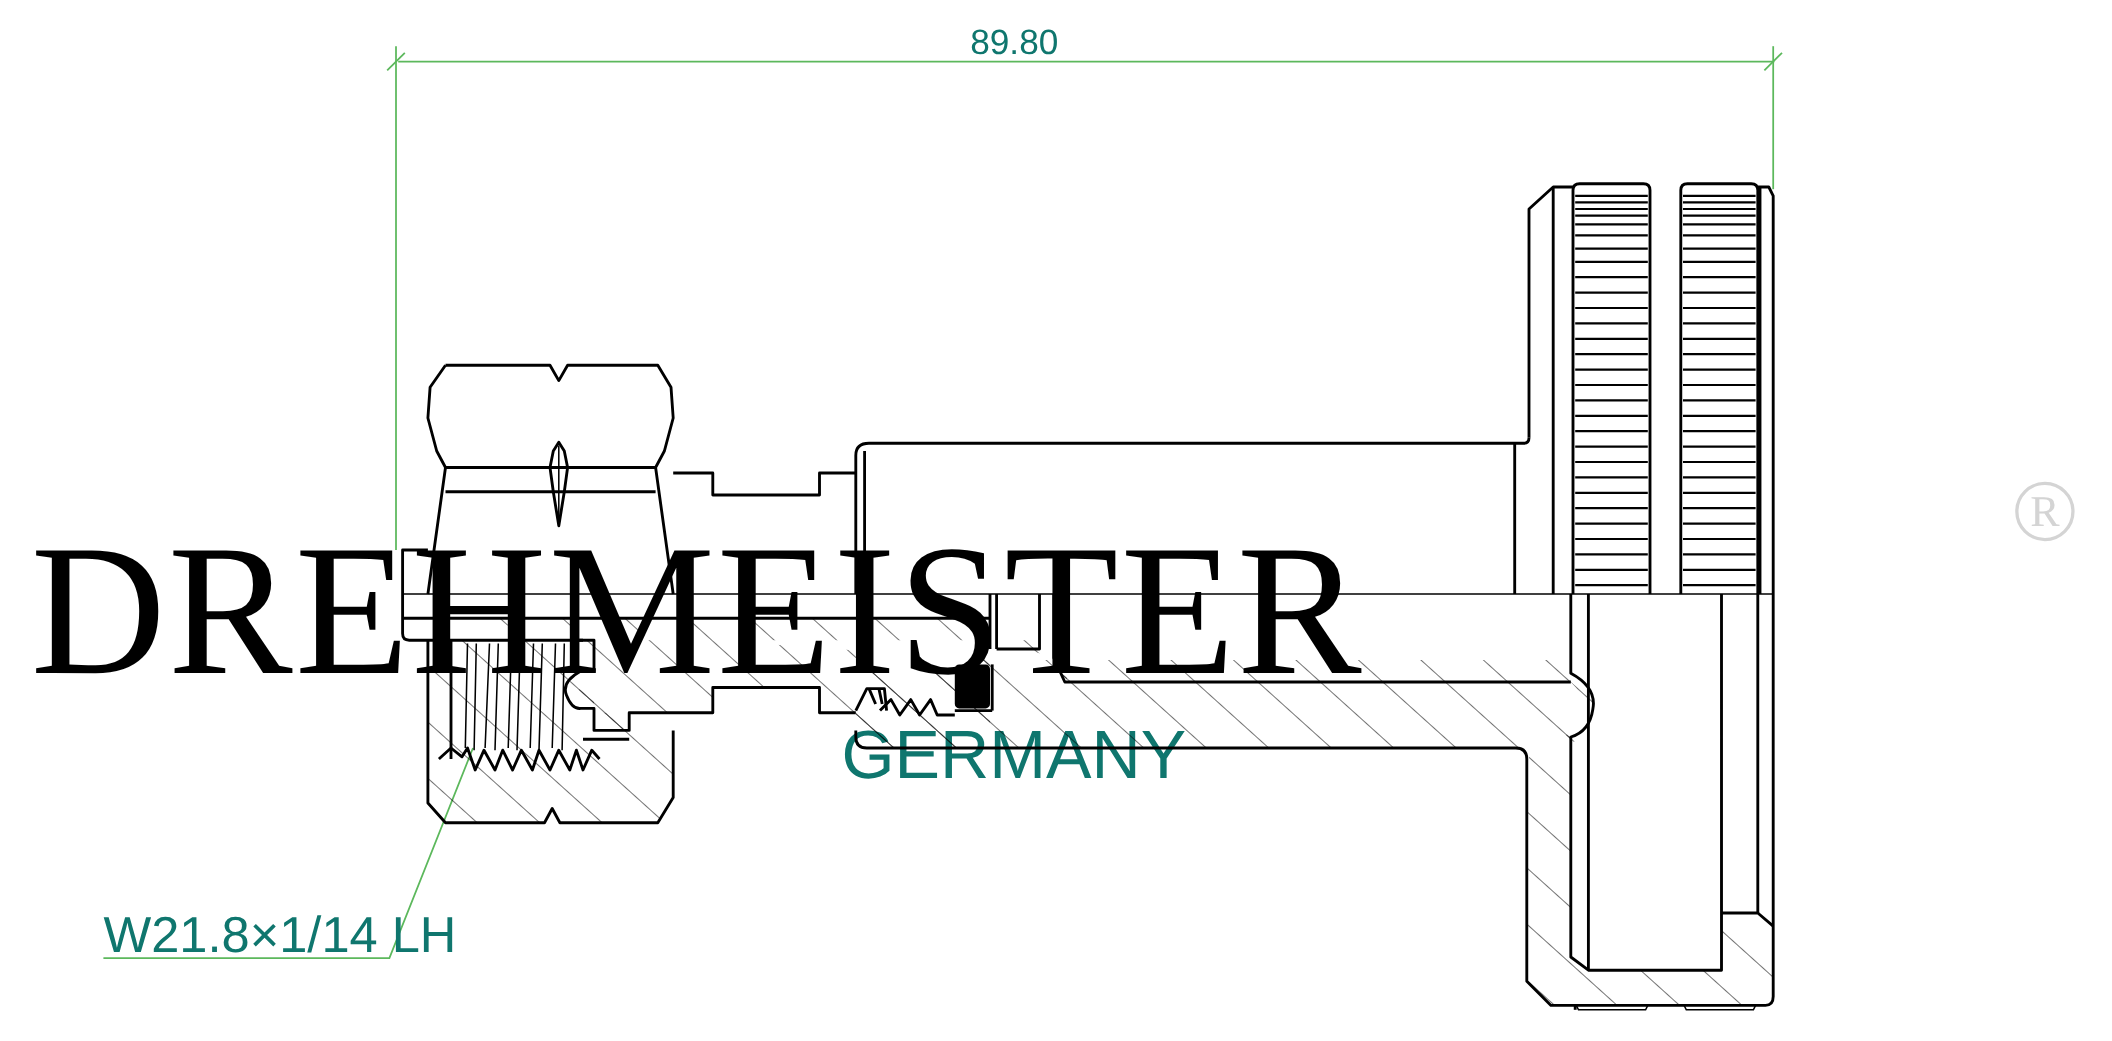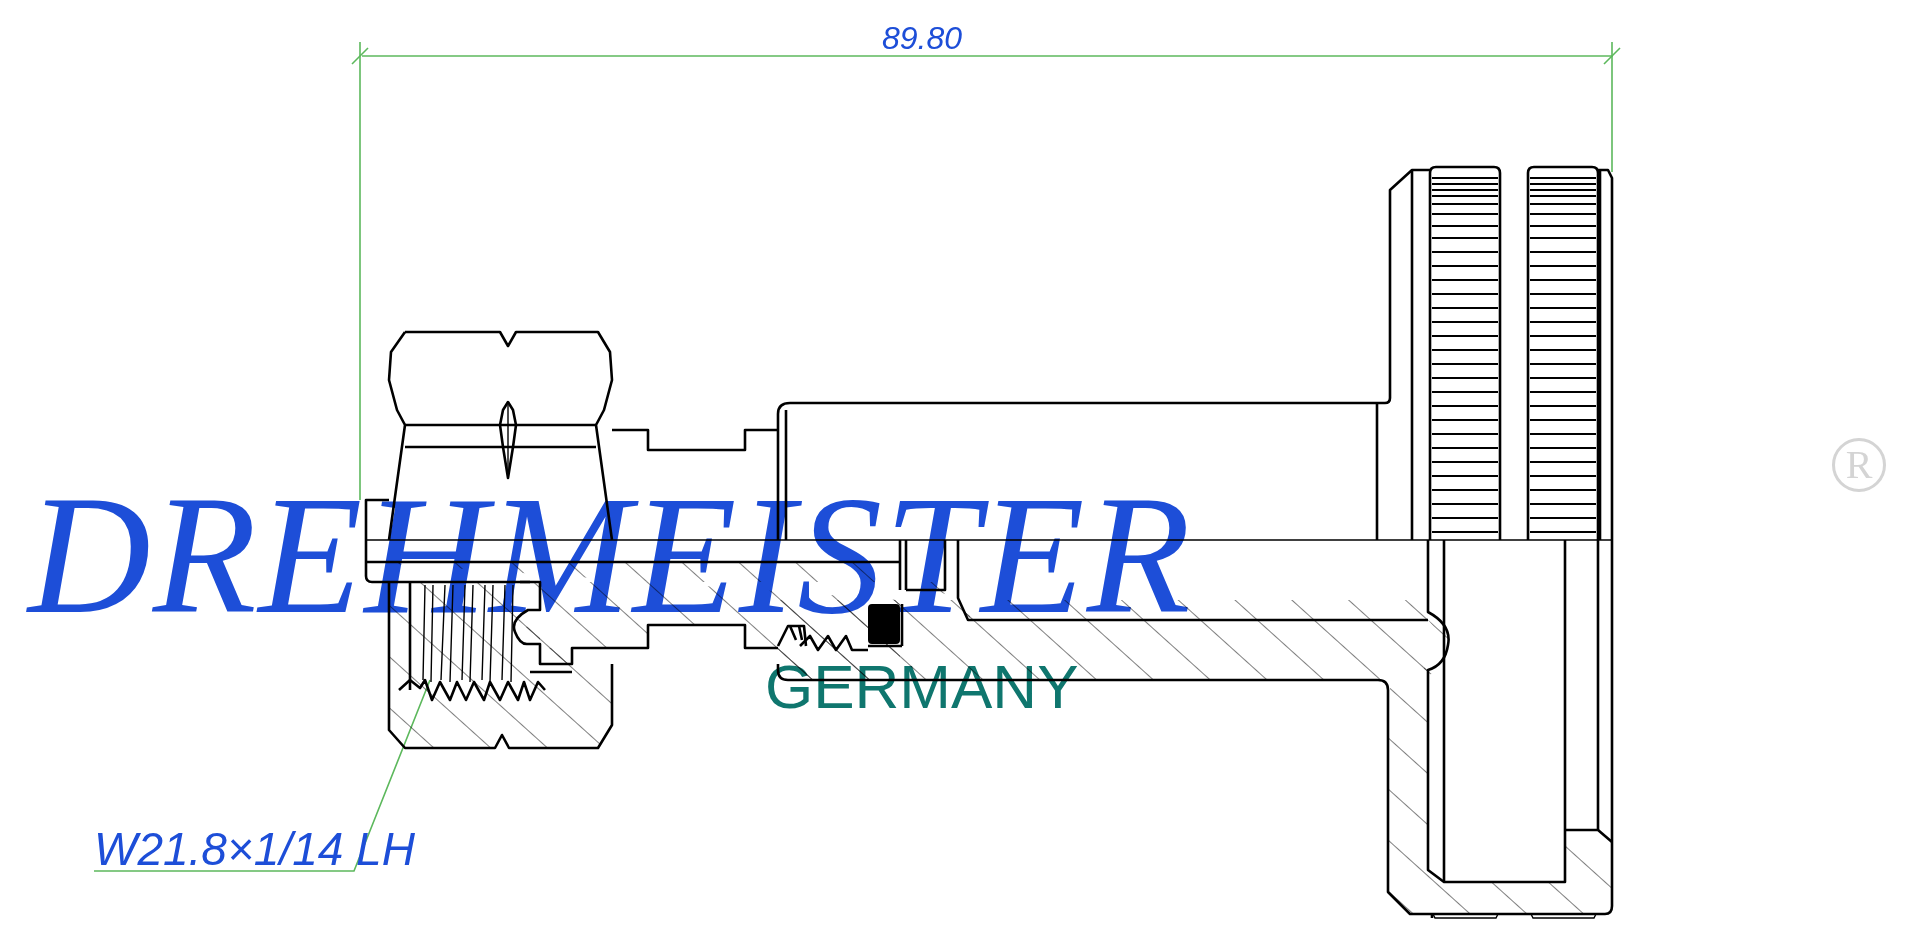--- a/index.html
+++ b/index.html
@@ -1,21 +1,21 @@
 <!DOCTYPE html>
 <html><head>
 <meta charset="utf-8">
 <style>
   html, body { margin:0; padding:0; background:#ffffff; }
   body { width:1920px; height:946px; position:relative; overflow:hidden; font-family:"Liberation Sans", sans-serif; }
   #canvas { position:absolute; left:0; top:0; width:1920px; height:946px; }
-  .wm-main { position:absolute; left:28px; top:470px; font-family:"Liberation Serif", serif; font-size:170px; color:#1d4ed8; letter-spacing:2px; line-height:1; white-space:nowrap;font-style:italic; }
+  .wm-main { position:absolute; left:28px; top:470px; font-family:"Liberation Serif", serif; font-size:170px; color:#000000; letter-spacing:2px; line-height:1; white-space:nowrap; }
   .wm-reg { position:absolute; left:1832px; top:438px; width:54px; height:54px; border:3px solid #d4d4d4; border-radius:50%; box-sizing:border-box; color:#d4d4d4; font-family:"Liberation Serif", serif; font-size:40px; text-align:center; line-height:48px; }
   .wm-sub { position:absolute; left:765px; top:656px; font-family:"Liberation Sans", sans-serif; font-size:62px; color:#0f766e; line-height:1; white-space:nowrap; }
-  .dim-text { position:absolute; font-family:"Liberation Sans", sans-serif; color:#1d4ed8; line-height:1; white-space:nowrap;font-style:italic; }
+  .dim-text { position:absolute; font-family:"Liberation Sans", sans-serif; color:#0f766e; line-height:1; white-space:nowrap; }
   .dim-overall { left:882px; top:22px; font-size:32px; }
   .dim-thread { left:94px; top:826px; font-size:46px; }
   svg { position:absolute; left:0; top:0; }
   .k { fill:none; stroke:#000; stroke-width:2.6; stroke-linejoin:round; }
   .kt { fill:none; stroke:#000; stroke-width:1.4; }
   .g { fill:none; stroke:#5cb85c; stroke-width:1.6; }
 </style>
 </head>
 <body>
 

